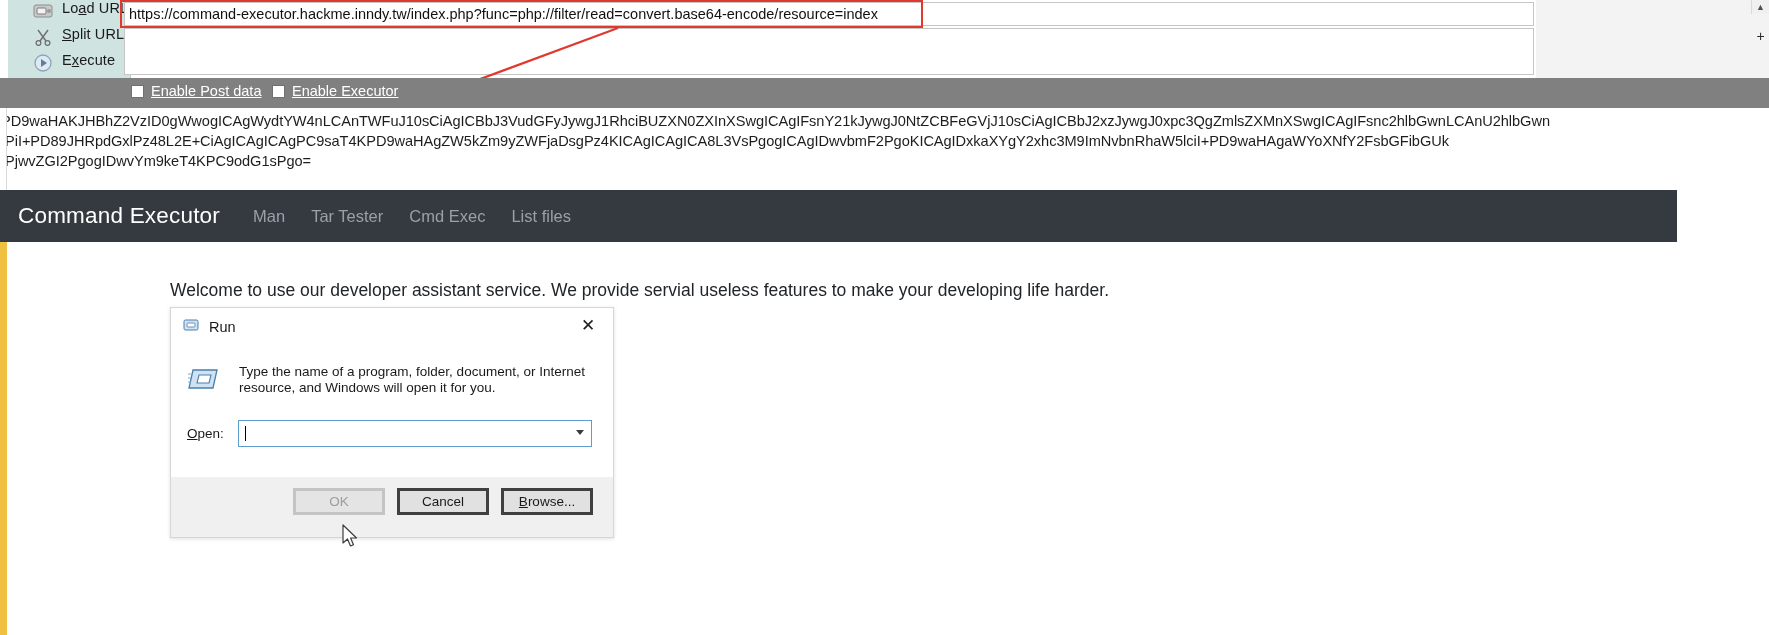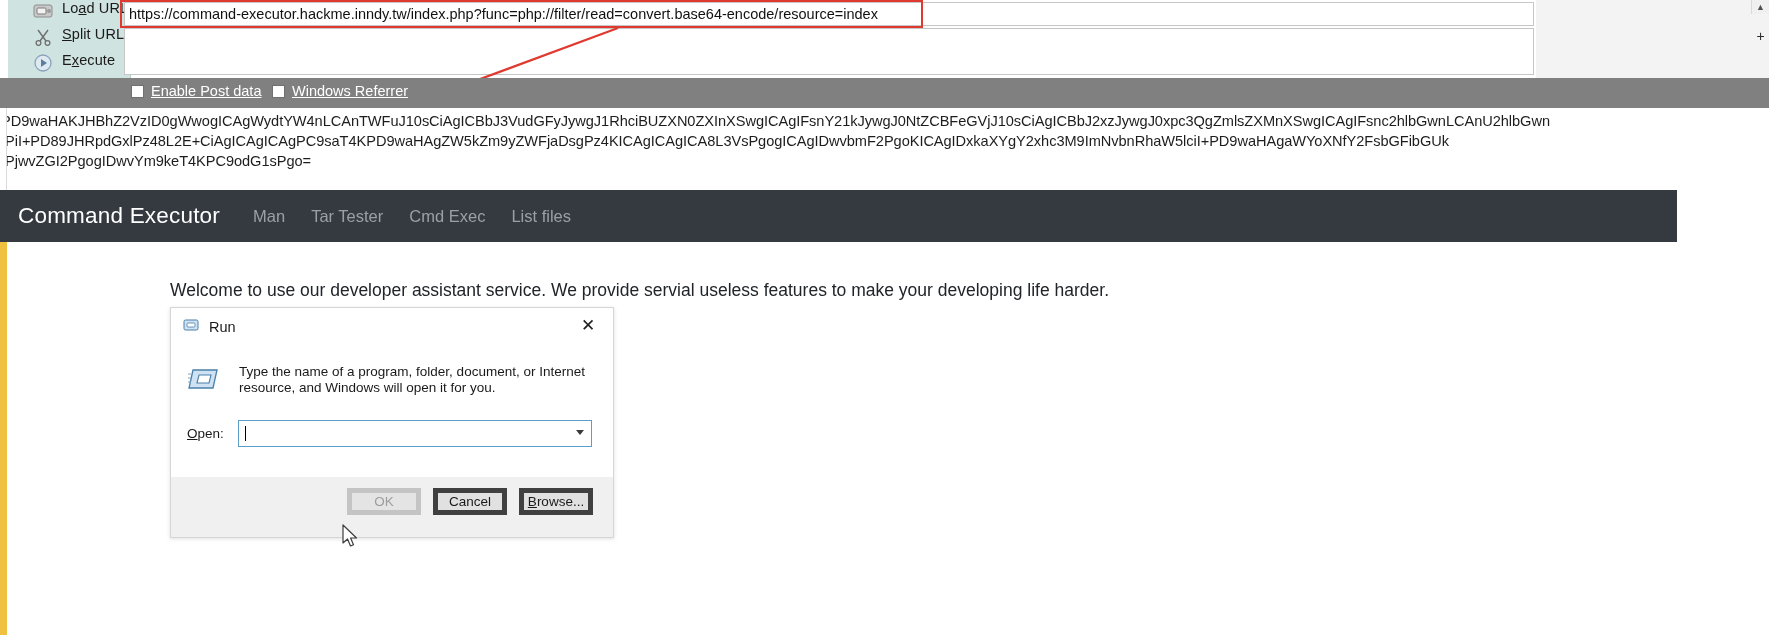--- a/index.html
+++ b/index.html
@@ -163,22 +163,22 @@
     position: absolute; right: 7px; top: 9px; width: 0; height: 0;
     border-left: 4.5px solid transparent; border-right: 4.5px solid transparent;
     border-top: 5px solid #3b3b3b;
   }
   .btn-row {
     position: absolute; left: 0; bottom: 22px; width: 100%;
     display: flex; justify-content: flex-end; gap: 12px; padding-right: 20px;
     box-sizing: border-box;
   }
   .btn {
-    width: 74px; height: 27px; font-size: 13.5px;
-    background: #e1e1e1; border: 5px solid #404040; color: #1a1a1a;
+    width: 92px; height: 27px; font-size: 13.5px;
+    background: #e1e1e1; border: 3px solid #404040; color: #1a1a1a;
     display: flex; align-items: center; justify-content: center;
     box-sizing: border-box;
   }
   .btn.disabled { color: #9d9d9d; background: #e4e4e4; border-color: #c4c4c4; }
   .btn u { text-decoration: underline; }
 
   
   .cursor { position: absolute; left: 341px; top: 334px; pointer-events: none; }
 </style>
 </head>
@@ -243,21 +243,21 @@
     <path d="M10,88 L28,78 L24,92 Z" fill="#e03a30"></path>
   </svg>
 
   <div class="checkbar">
     <div class="chk-group" style="left:131px;">
       <span class="chk"></span>
       <span class="chk-lbl">Enable Post data</span>
     </div>
     <div class="chk-group" style="left:272px;">
       <span class="chk"></span>
-      <span class="chk-lbl">Windows Referrer</span>
+      <span class="chk-lbl">Enable Executor</span>
     </div>
   </div>
 
   <div class="b64">
     <div class="b64-line">PD9waHAKJHBhZ2VzID0gWwogICAgWydtYW4nLCAnTWFuJ10sCiAgICBbJ3VudGFyJywgJ1RhciBUZXN0ZXInXSwgICAgIFsnY21kJywgJ0NtZCBFeGVjJ10sCiAgICBbJ2xzJywgJ0xpc3QgZmlsZXMnXSwgICAgIFsnc2hlbGwnLCAnU2hlbGwn</div>
     <div class="b64-line">/PiI+PD89JHRpdGxlPz48L2E+CiAgICAgICAgPC9saT4KPD9waHAgZW5kZm9yZWFjaDsgPz4KICAgICAgICA8L3VsPgogICAgIDwvbmF2PgoKICAgIDxkaXYgY2xhc3M9ImNvbnRhaW5lciI+PD9waHAgaWYoXNfY2FsbGFibGUk</div>
     <div class="b64-line">/PjwvZGI2PgogIDwvYm9keT4KPC9odG1sPgo=</div>
   </div>
 
   <div class="left-edge"></div>

